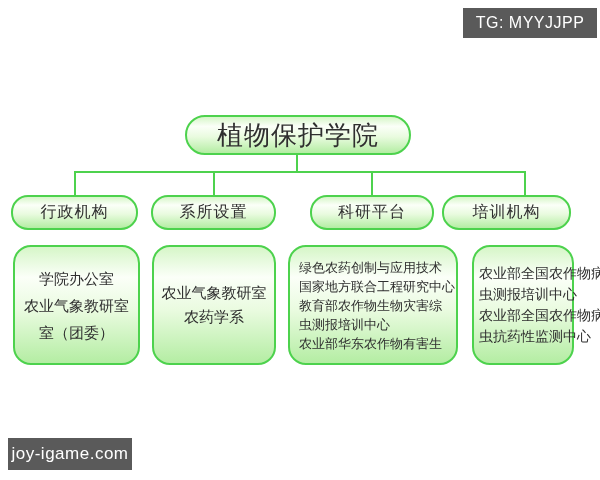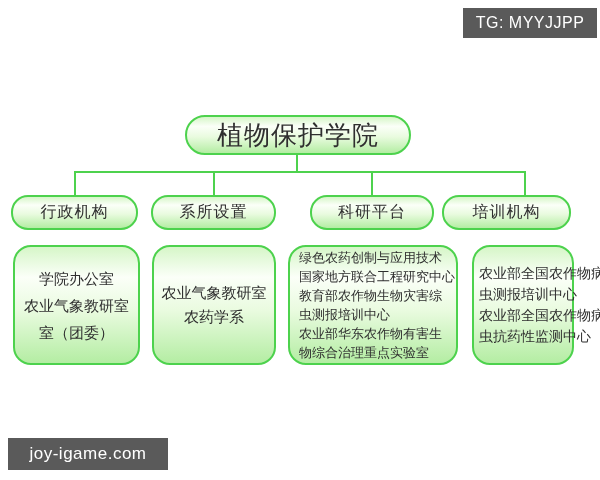--- a/index.html
+++ b/index.html
@@ -51,21 +51,21 @@
   .wm{
     position:absolute;
     background:var(--wm-bg);
     color:#fff;
     display:flex;
     align-items:center;
     justify-content:center;
     letter-spacing:0.5px;
   }
   .wm-top{left:463px;top:8px;width:134px;height:30px;font-size:16px;}
-  .wm-bottom{left:8px;top:438px;width:160px;height:32px;font-size:17px;}
+  .wm-bottom{left:8px;top:438px;width:124px;height:32px;font-size:17px;}
 </style>
 </head>
 <body>
 
 <div class="page">
 
   <div class="wm wm-top">
     <span>TG: MYYJJPP</span>
   </div>
   <div class="wm wm-bottom">
@@ -106,21 +106,20 @@
     <div class="line">农业气象教研室</div>
     <div class="line">农药学系</div>
   </div>
 
   <div class="node l3 c">
     <div class="line">绿色农药创制与应用技术</div>
     <div class="line">国家地方联合工程研究中心</div>
     <div class="line">教育部农作物生物灾害综</div>
     <div class="line">虫测报培训中心</div>
     <div class="line">农业部华东农作物有害生</div>
-    <div class="line">物综合治理重点实验室</div>
   </div>
 
   <div class="node l3 d">
     <div class="line">农业部全国农作物病</div>
     <div class="line">虫测报培训中心</div>
     <div class="line">农业部全国农作物病</div>
     <div class="line">虫抗药性监测中心</div>
   </div>
 
 </div>

